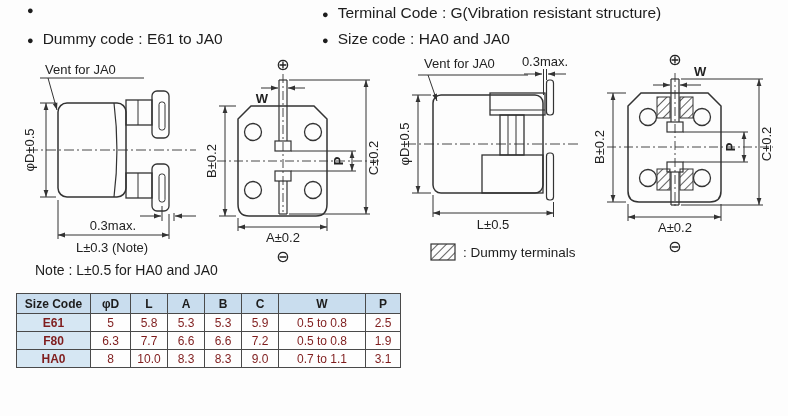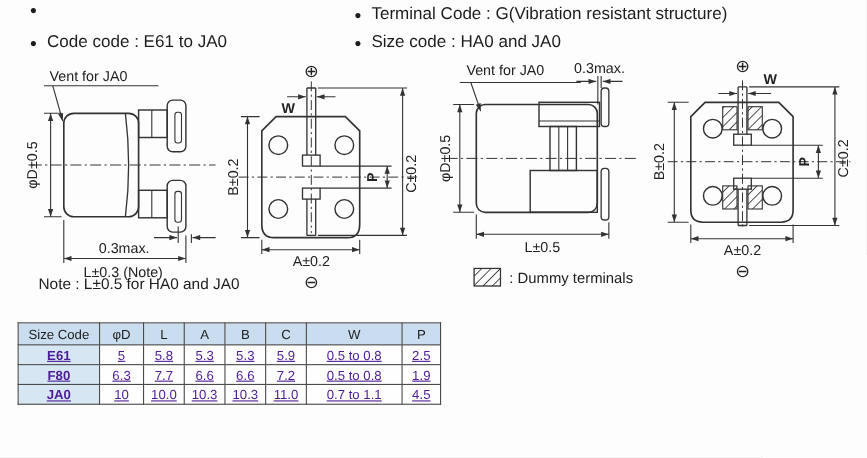--- a/index.html
+++ b/index.html
@@ -7,42 +7,42 @@
     position:relative;width:788px;height:416px;background:#fdfdfd;
     font-family:"Liberation Sans",sans-serif;color:#1d1d1d;overflow:hidden;
   }
   .bullet-line{position:absolute;display:flex;align-items:center;gap:9px;font-size:15.5px;white-space:nowrap;}
   .bullet{font-size:11px;line-height:1;transform:translateY(1px);}
   .abs{position:absolute;}
   svg{display:block;}
   svg text{font-family:"Liberation Sans",sans-serif;fill:#222;font-size:13px;}
   svg .bold{font-weight:bold;}
   svg .mark{font-size:16px;}
-  .note-text{position:absolute;font-size:14px;white-space:nowrap;}
+  .note-text{position:absolute;font-size:14px;white-space:nowrap;margin-top:12px;}
   .legend{position:absolute;display:flex;align-items:center;gap:7px;font-size:13.5px;white-space:nowrap;}
   table.spec{border-collapse:collapse;background:#fff;}
   table.spec th,table.spec td{
     border:1px solid #4a4a4a;text-align:center;vertical-align:middle;
     font-size:12px;padding:0 2px;height:17px;
   }
-  table.spec th{background:#c9ddee;font-weight:normal;height:19px;text-align:center;}
+  table.spec th{background:#c9ddee;font-weight:bold;height:19px;text-align:center;}
   table.spec td.sizecol{background:#d6e7f3;font-weight:bold;}
-  table.spec td{background:#fefefe;font-weight:normal;color:#4c1d95;text-decoration:underline;}
+  table.spec td{background:#fefefe;font-weight:normal;color:#7f1d1d;}
 </style>
 </head>
 <body>
 
 <div class="canvas">
 
   <div class="bullet-line" style="left:27px;top:4px;">
     <span class="bullet">●</span>
   </div>
   <div class="bullet-line" style="left:27px;top:30px;">
     <span class="bullet">●</span>
-    <span>Code code : E61 to JA0</span>
+    <span>Dummy code : E61 to JA0</span>
   </div>
   <div class="bullet-line" style="left:322px;top:4px;">
     <span class="bullet">●</span>
     <span>Terminal Code : G(Vibration resistant structure)</span>
   </div>
   <div class="bullet-line" style="left:322px;top:30px;">
     <span class="bullet">●</span>
     <span>Size code : HA0 and JA0</span>
   </div>
 
@@ -304,25 +304,25 @@
       <td class="sizecol">F80</td>
       <td>6.3</td>
       <td>7.7</td>
       <td>6.6</td>
       <td>6.6</td>
       <td>7.2</td>
       <td>0.5 to 0.8</td>
       <td>1.9</td>
     </tr>
     <tr>
-      <td class="sizecol">JA0</td>
-      <td>10</td>
+      <td class="sizecol">HA0</td>
+      <td>8</td>
       <td>10.0</td>
-      <td>10.3</td>
-      <td>10.3</td>
-      <td>11.0</td>
+      <td>8.3</td>
+      <td>8.3</td>
+      <td>9.0</td>
       <td>0.7 to 1.1</td>
-      <td>4.5</td>
+      <td>3.1</td>
     </tr>
   </tbody>
     </table>
 
 </div>
 
 </body></html>

